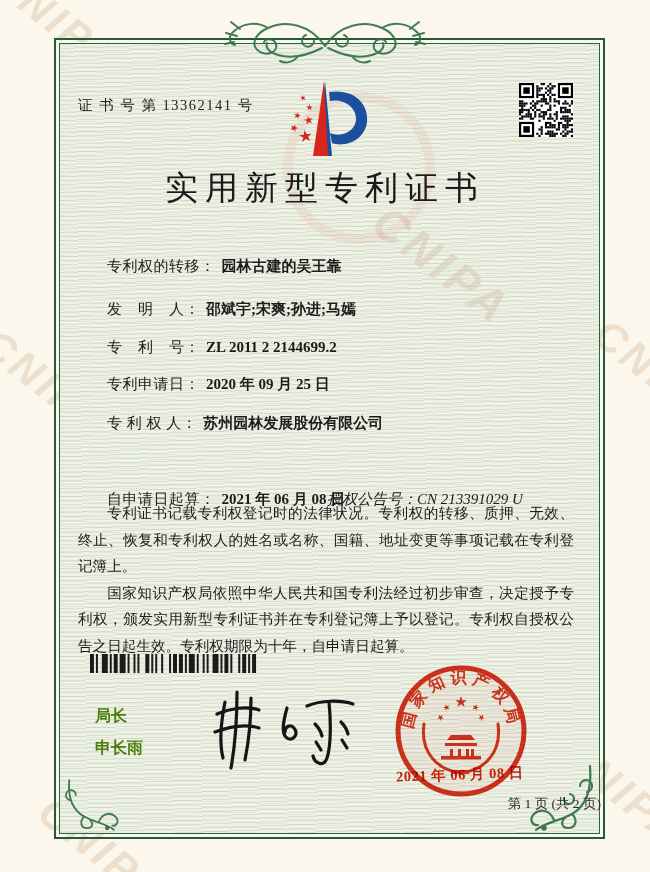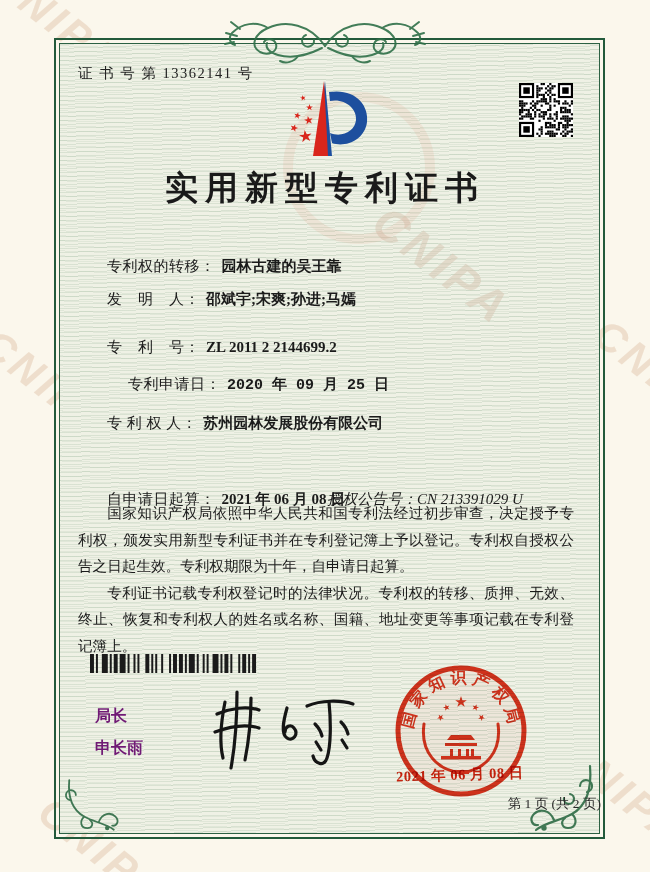--- a/index.html
+++ b/index.html
@@ -18,34 +18,34 @@
   .frame{position:absolute;left:54px;top:38px;width:547px;height:797px;border:2.5px solid #235a3b;}
   .frame-inner{position:absolute;left:3px;top:3px;right:3px;bottom:3px;border:1px solid #2c6143;
       background-color:#eff1e5;
       background-image:
         repeating-linear-gradient(178deg, rgba(128,164,132,0.20) 0 1px, rgba(0,0,0,0) 1px 4px),
         repeating-linear-gradient(182deg, rgba(128,164,132,0.13) 0 1px, rgba(0,0,0,0) 1px 5px);}
 
   .ornament{position:absolute;pointer-events:none;}
 
   
-  .cert-no{position:absolute;left:78px;top:64px;font-size:14.5px;letter-spacing:1.5px;color:#222;white-space:pre;}
-  .title{position:absolute;left:0;top:166px;width:650px;text-align:center;font-size:33px;font-weight:700;
+  .cert-no{position:absolute;left:78px;top:96px;font-size:14.5px;letter-spacing:1.5px;color:#222;white-space:pre;}
+  .title{position:absolute;left:0;top:166px;width:650px;text-align:center;font-size:33px;font-weight:400;
       letter-spacing:7px;color:#1a1a1a;}
   .frow{position:absolute;left:92px;font-size:15px;color:#1b1b1b;white-space:pre;}
   .frow .flabel{letter-spacing:0.5px;}
   .frow .fvalue{margin-left:6px;font-weight:600;}
   .grant2{position:absolute;left:312px;font-size:15px;color:#1b1b1b;white-space:pre;font-style:italic;}
   .paras{position:absolute;left:78px;top:500px;width:496px;font-size:14.6px;line-height:26.5px;
       color:#1b1b1b;text-align:justify;}
   .paras p{margin:0;text-indent:2em;}
 
   .barcode{position:absolute;left:90px;top:654px;width:170px;height:19px;}
   .signer{position:absolute;left:95px;top:700px;font-family:"Liberation Sans","DejaVu Sans",sans-serif;
-      font-weight:700;font-size:16px;color:#701a75;line-height:32px;}
+      font-weight:700;font-size:16px;color:#4d7c0f;line-height:32px;}
   .signature{position:absolute;left:195px;top:686px;}
 
   .seal{position:absolute;left:392px;top:662px;mix-blend-mode:multiply;opacity:0.95;}
   .seal-date{position:absolute;left:396px;top:765px;width:150px;font-size:14.5px;font-weight:700;
       color:#d8250f;letter-spacing:0.5px;transform:rotate(-2deg);white-space:pre;mix-blend-mode:multiply;}
 
   .footer{position:absolute;left:54px;top:795px;width:547px;text-align:right;font-size:13.5px;color:#2a2a2a;white-space:pre;}
 
   .qr{position:absolute;left:519px;top:83px;width:54px;height:54px;background:#fff;}
   .logo{position:absolute;left:272px;top:80px;}
@@ -349,42 +349,42 @@
         <rect x="0" y="38.88" width="15.120000000000001" height="15.120000000000001" fill="#000"></rect>
         <rect x="2.16" y="41.040000000000006" width="10.8" height="10.8" fill="#fff"></rect>
         <rect x="4.32" y="43.2" width="6.48" height="6.48" fill="#000"></rect>
       </svg></div>
 
   <div class="title">实用新型专利证书</div>
 
   <div class="frow" style="top:240px;">
     <span class="flabel">专利权的转移：</span><span class="fvalue">园林古建的吴王靠</span>
   </div>
-  <div class="frow" style="top:273px;text-align:right;">
+  <div class="frow" style="top:283px;text-align:right;">
     <span class="flabel">发　明　人：</span><span class="fvalue">邵斌宇;宋爽;孙进;马嫣</span>
   </div>
   <div class="frow" style="top:321px;">
     <span class="flabel">专　利　号：</span><span class="fvalue">ZL 2011 2 2144699.2</span>
   </div>
-  <div class="frow" style="top:358px;font-family:Liberation Mono, monospace;">
+  <div class="frow" style="top:358px;">
     <span class="flabel">专利申请日：</span><span class="fvalue">2020 年 09 月 25 日</span>
   </div>
   <div class="frow" style="top:397px;">
     <span class="flabel">专 利 权 人：</span><span class="fvalue">苏州园林发展股份有限公司</span>
   </div>
   <div class="frow" style="top:473px;">
     <span class="flabel">自申请日起算：</span><span class="fvalue">2021 年 06 月 08 日</span>
   </div>
   <div class="grant2" style="top:473px;">
     <span class="flabel">授权公告号：</span><span class="fvalue">CN 213391029 U</span>
   </div>
 
   <div class="paras">
+    <p>专利证书记载专利权登记时的法律状况。专利权的转移、质押、无效、终止、恢复和专利权人的姓名或名称、国籍、地址变更等事项记载在专利登记簿上。</p>
     <p>国家知识产权局依照中华人民共和国专利法经过初步审查，决定授予专利权，颁发实用新型专利证书并在专利登记簿上予以登记。专利权自授权公告之日起生效。专利权期限为十年，自申请日起算。</p>
-    <p>专利证书记载专利权登记时的法律状况。专利权的转移、质押、无效、终止、恢复和专利权人的姓名或名称、国籍、地址变更等事项记载在专利登记簿上。</p>
   </div>
 
   <div class="barcode"><svg width="170" height="19">
         <rect x="0" y="0" width="3.953488372093023" height="19" fill="#1b1b1b"></rect>
         <rect x="5.930232558139535" y="0" width="1.9767441860465116" height="19" fill="#1b1b1b"></rect>
         <rect x="11.86046511627907" y="0" width="5.930232558139535" height="19" fill="#1b1b1b"></rect>
         <rect x="19.767441860465116" y="0" width="1.9767441860465116" height="19" fill="#1b1b1b"></rect>
         <rect x="23.72093023255814" y="0" width="3.953488372093023" height="19" fill="#1b1b1b"></rect>
         <rect x="29.651162790697676" y="0" width="5.930232558139535" height="19" fill="#1b1b1b"></rect>
         <rect x="37.55813953488372" y="0" width="1.9767441860465116" height="19" fill="#1b1b1b"></rect>

